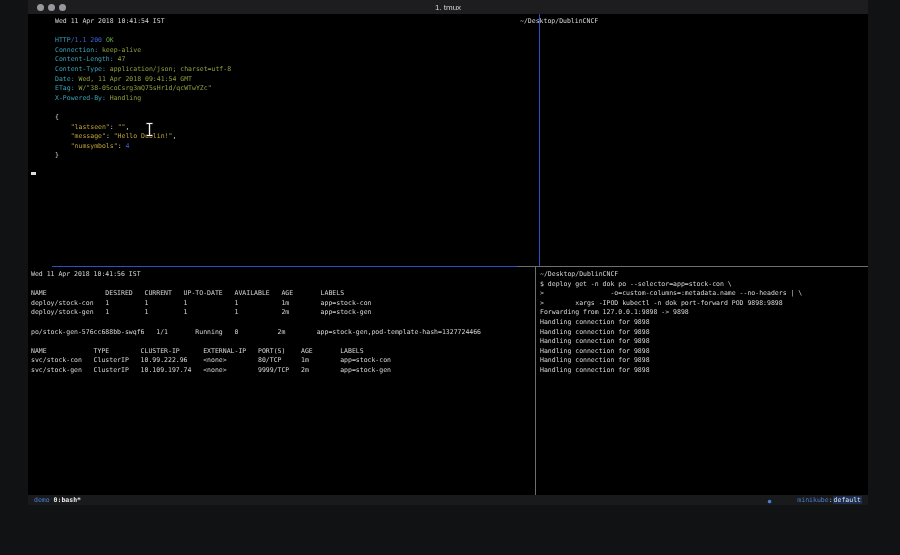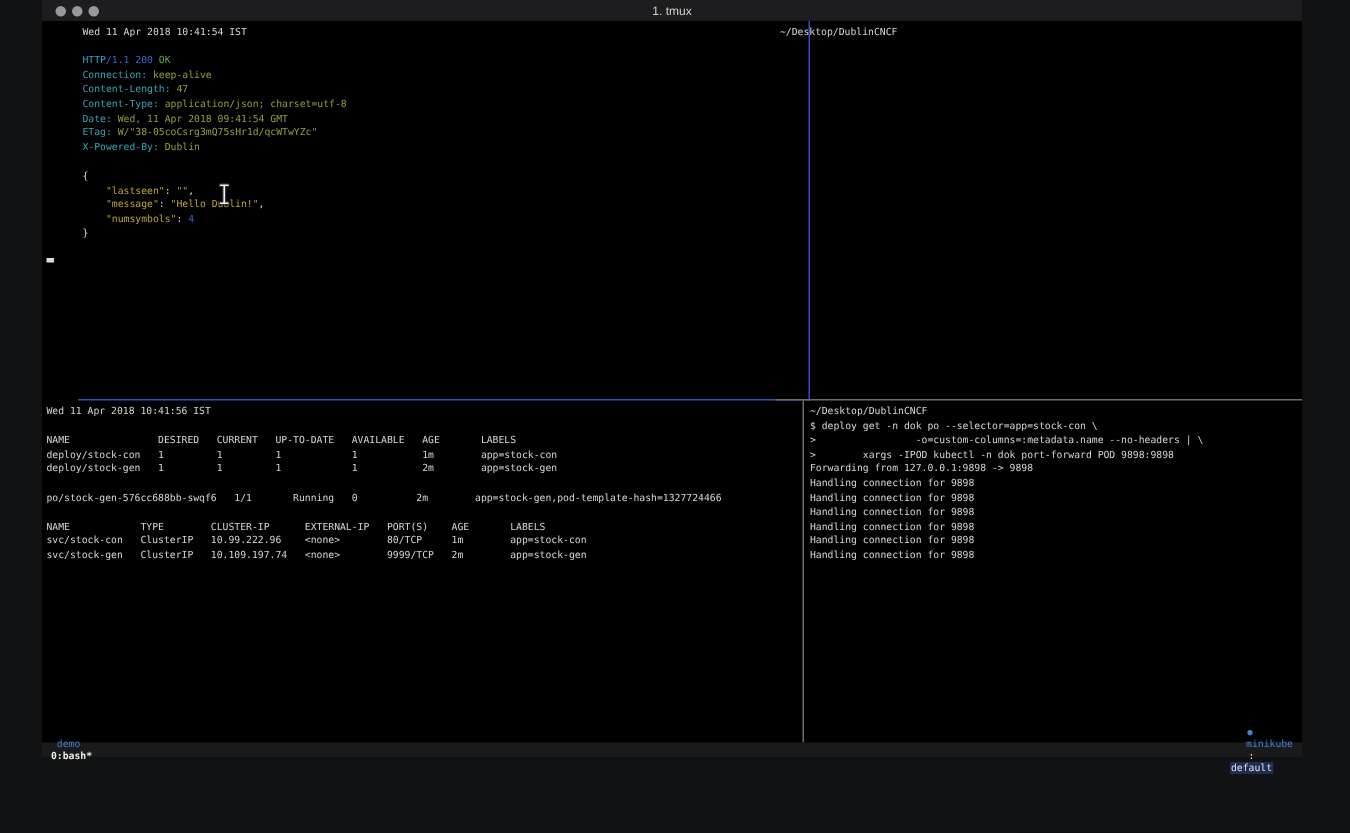--- a/index.html
+++ b/index.html
@@ -26,21 +26,21 @@
   .tline { white-space:pre; height:9.6px; }
   .c-fg{color:var(--fg);} .c-cyan{color:var(--cyan);} .c-green{color:var(--green);}
   .c-okgreen{color:var(--okgreen);} .c-yellow{color:var(--yellow);} .c-blue{color:var(--blue);}
 
   .block-cursor { position:absolute; left:3px; top:158px; width:5px; height:3px; background:#dcdcdc; }
   .mouse-cursor { position:absolute; left:117px; top:108px; width:9px; height:15px; }
 
   .statusbar { position:absolute; left:0; bottom:0; width:840px; height:10px; background:#191a1b;
                display:flex; align-items:center; justify-content:space-between;
                font-family:"DejaVu Sans Mono", monospace; font-size:6.5px; color:#cfcfcf; padding:0 6px; }
-  .status-left, .status-right { display:flex; align-items:center; white-space:pre;flex-direction:column; }
+  .status-left, .status-right { display:flex; align-items:flex-end; white-space:pre; }
   .session { color:var(--status-blue); }
   .wtab { color:#eaeaea; font-weight:bold; }
   .helm { color:var(--status-blue); font-size:6px; margin-right:2px; }
   .ctx { color:var(--status-blue);padding-left:24px; }
   .sep { color:#dcdcdc; }
   .ns { color:#e2e2e2; background:#1c2e52; padding:0 1px; }
 </style>
 </head>
 <body>
 
@@ -59,21 +59,21 @@
     <div class="term-body">
       <div class="pane pane-tl">
           <div class="tline">Wed 11 Apr 2018 10:41:54 IST</div>
           <div class="tline">&nbsp;</div>
           <div class="tline"><span class="c-cyan">HTTP</span><span class="c-blue">/1.1 200 </span><span class="c-okgreen">OK</span></div>
           <div class="tline"><span class="c-cyan">Connection:</span><span class="c-green"> keep-alive</span></div>
           <div class="tline"><span class="c-cyan">Content-Length:</span><span class="c-green"> 47</span></div>
           <div class="tline"><span class="c-cyan">Content-Type:</span><span class="c-green"> application/json; charset=utf-8</span></div>
           <div class="tline"><span class="c-cyan">Date:</span><span class="c-green"> Wed, 11 Apr 2018 09:41:54 GMT</span></div>
           <div class="tline"><span class="c-cyan">ETag:</span><span class="c-green"> W/"38-05coCsrg3mQ75sHr1d/qcWTwYZc"</span></div>
-          <div class="tline"><span class="c-cyan">X-Powered-By:</span><span class="c-green"> Dublin</span></div>
+          <div class="tline"><span class="c-cyan">X-Powered-By:</span><span class="c-green"> Handling</span></div>
           <div class="tline">&nbsp;</div>
           <div class="tline">{</div>
           <div class="tline"><span class="c-yellow">    "lastseen"</span><span class="c-fg">: </span><span class="c-yellow">""</span><span class="c-fg">,</span></div>
           <div class="tline"><span class="c-yellow">    "message"</span><span class="c-fg">: </span><span class="c-yellow">"Hello Dublin!"</span><span class="c-fg">,</span></div>
           <div class="tline"><span class="c-yellow">    "numsymbols"</span><span class="c-fg">: </span><span class="c-blue">4</span></div>
           <div class="tline">}</div>
         </div>
       <div class="pane pane-tr">
           <div class="tline">~/Desktop/DublinCNCF</div>
         </div>

